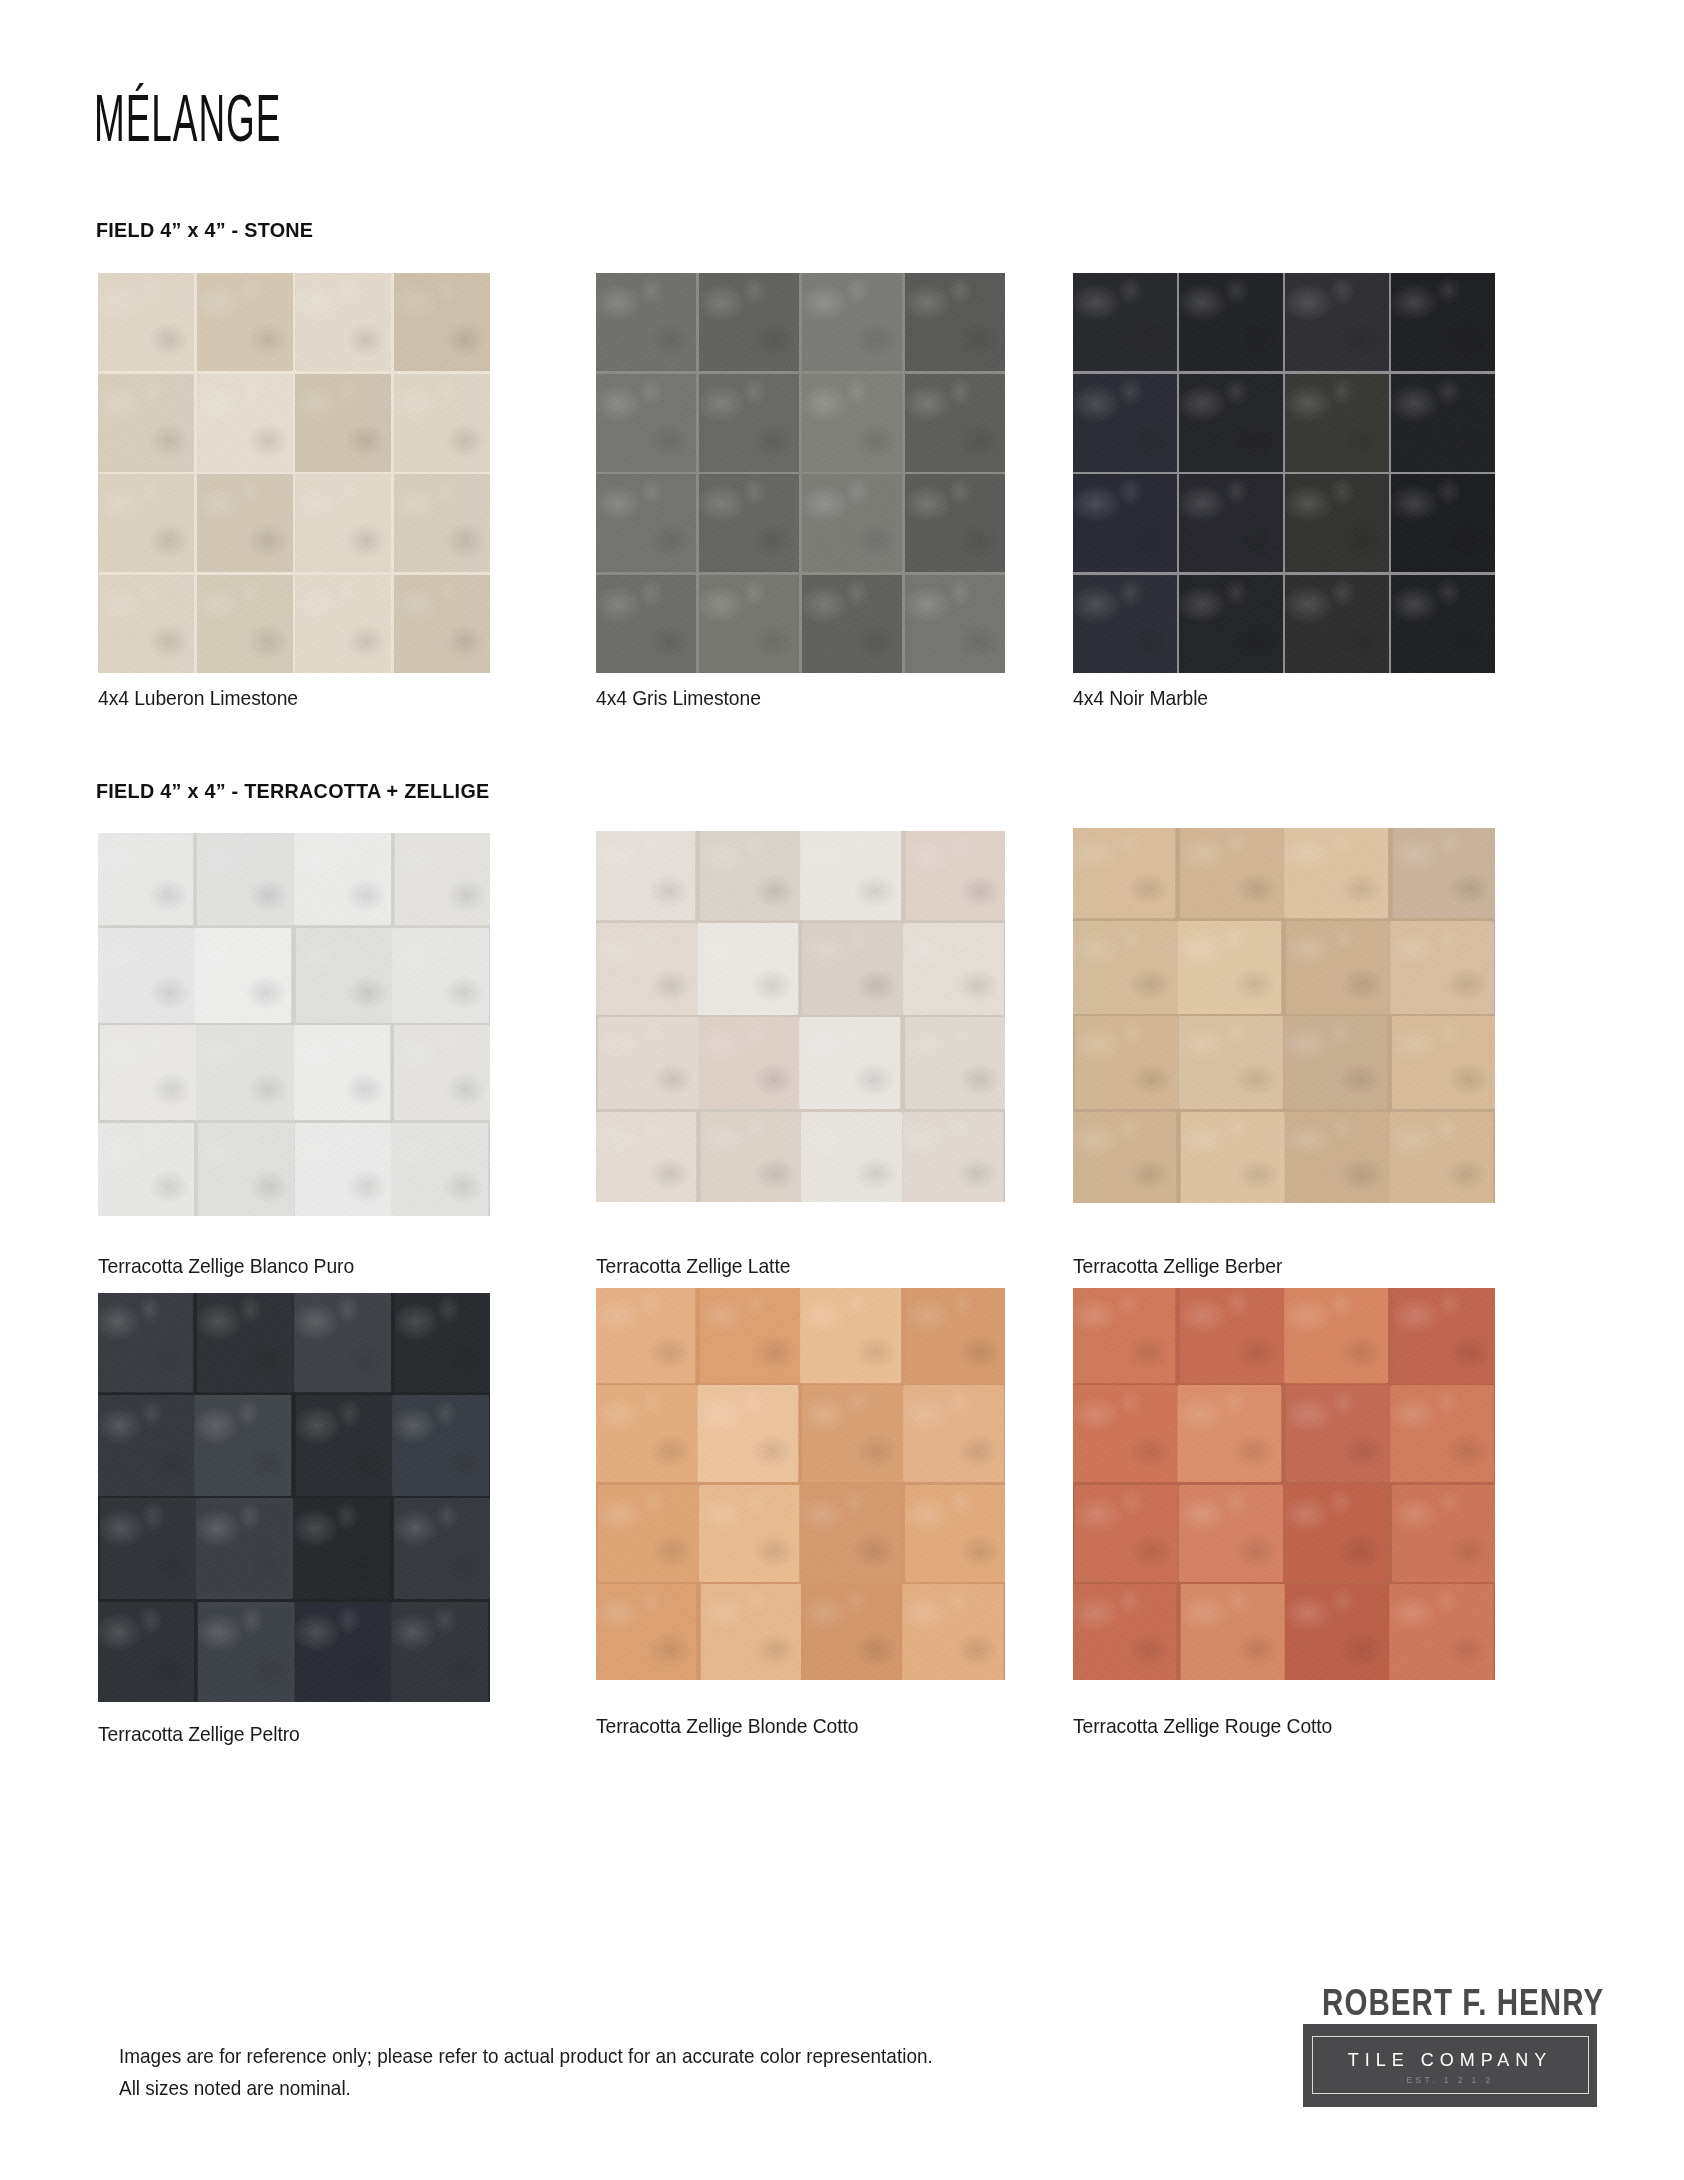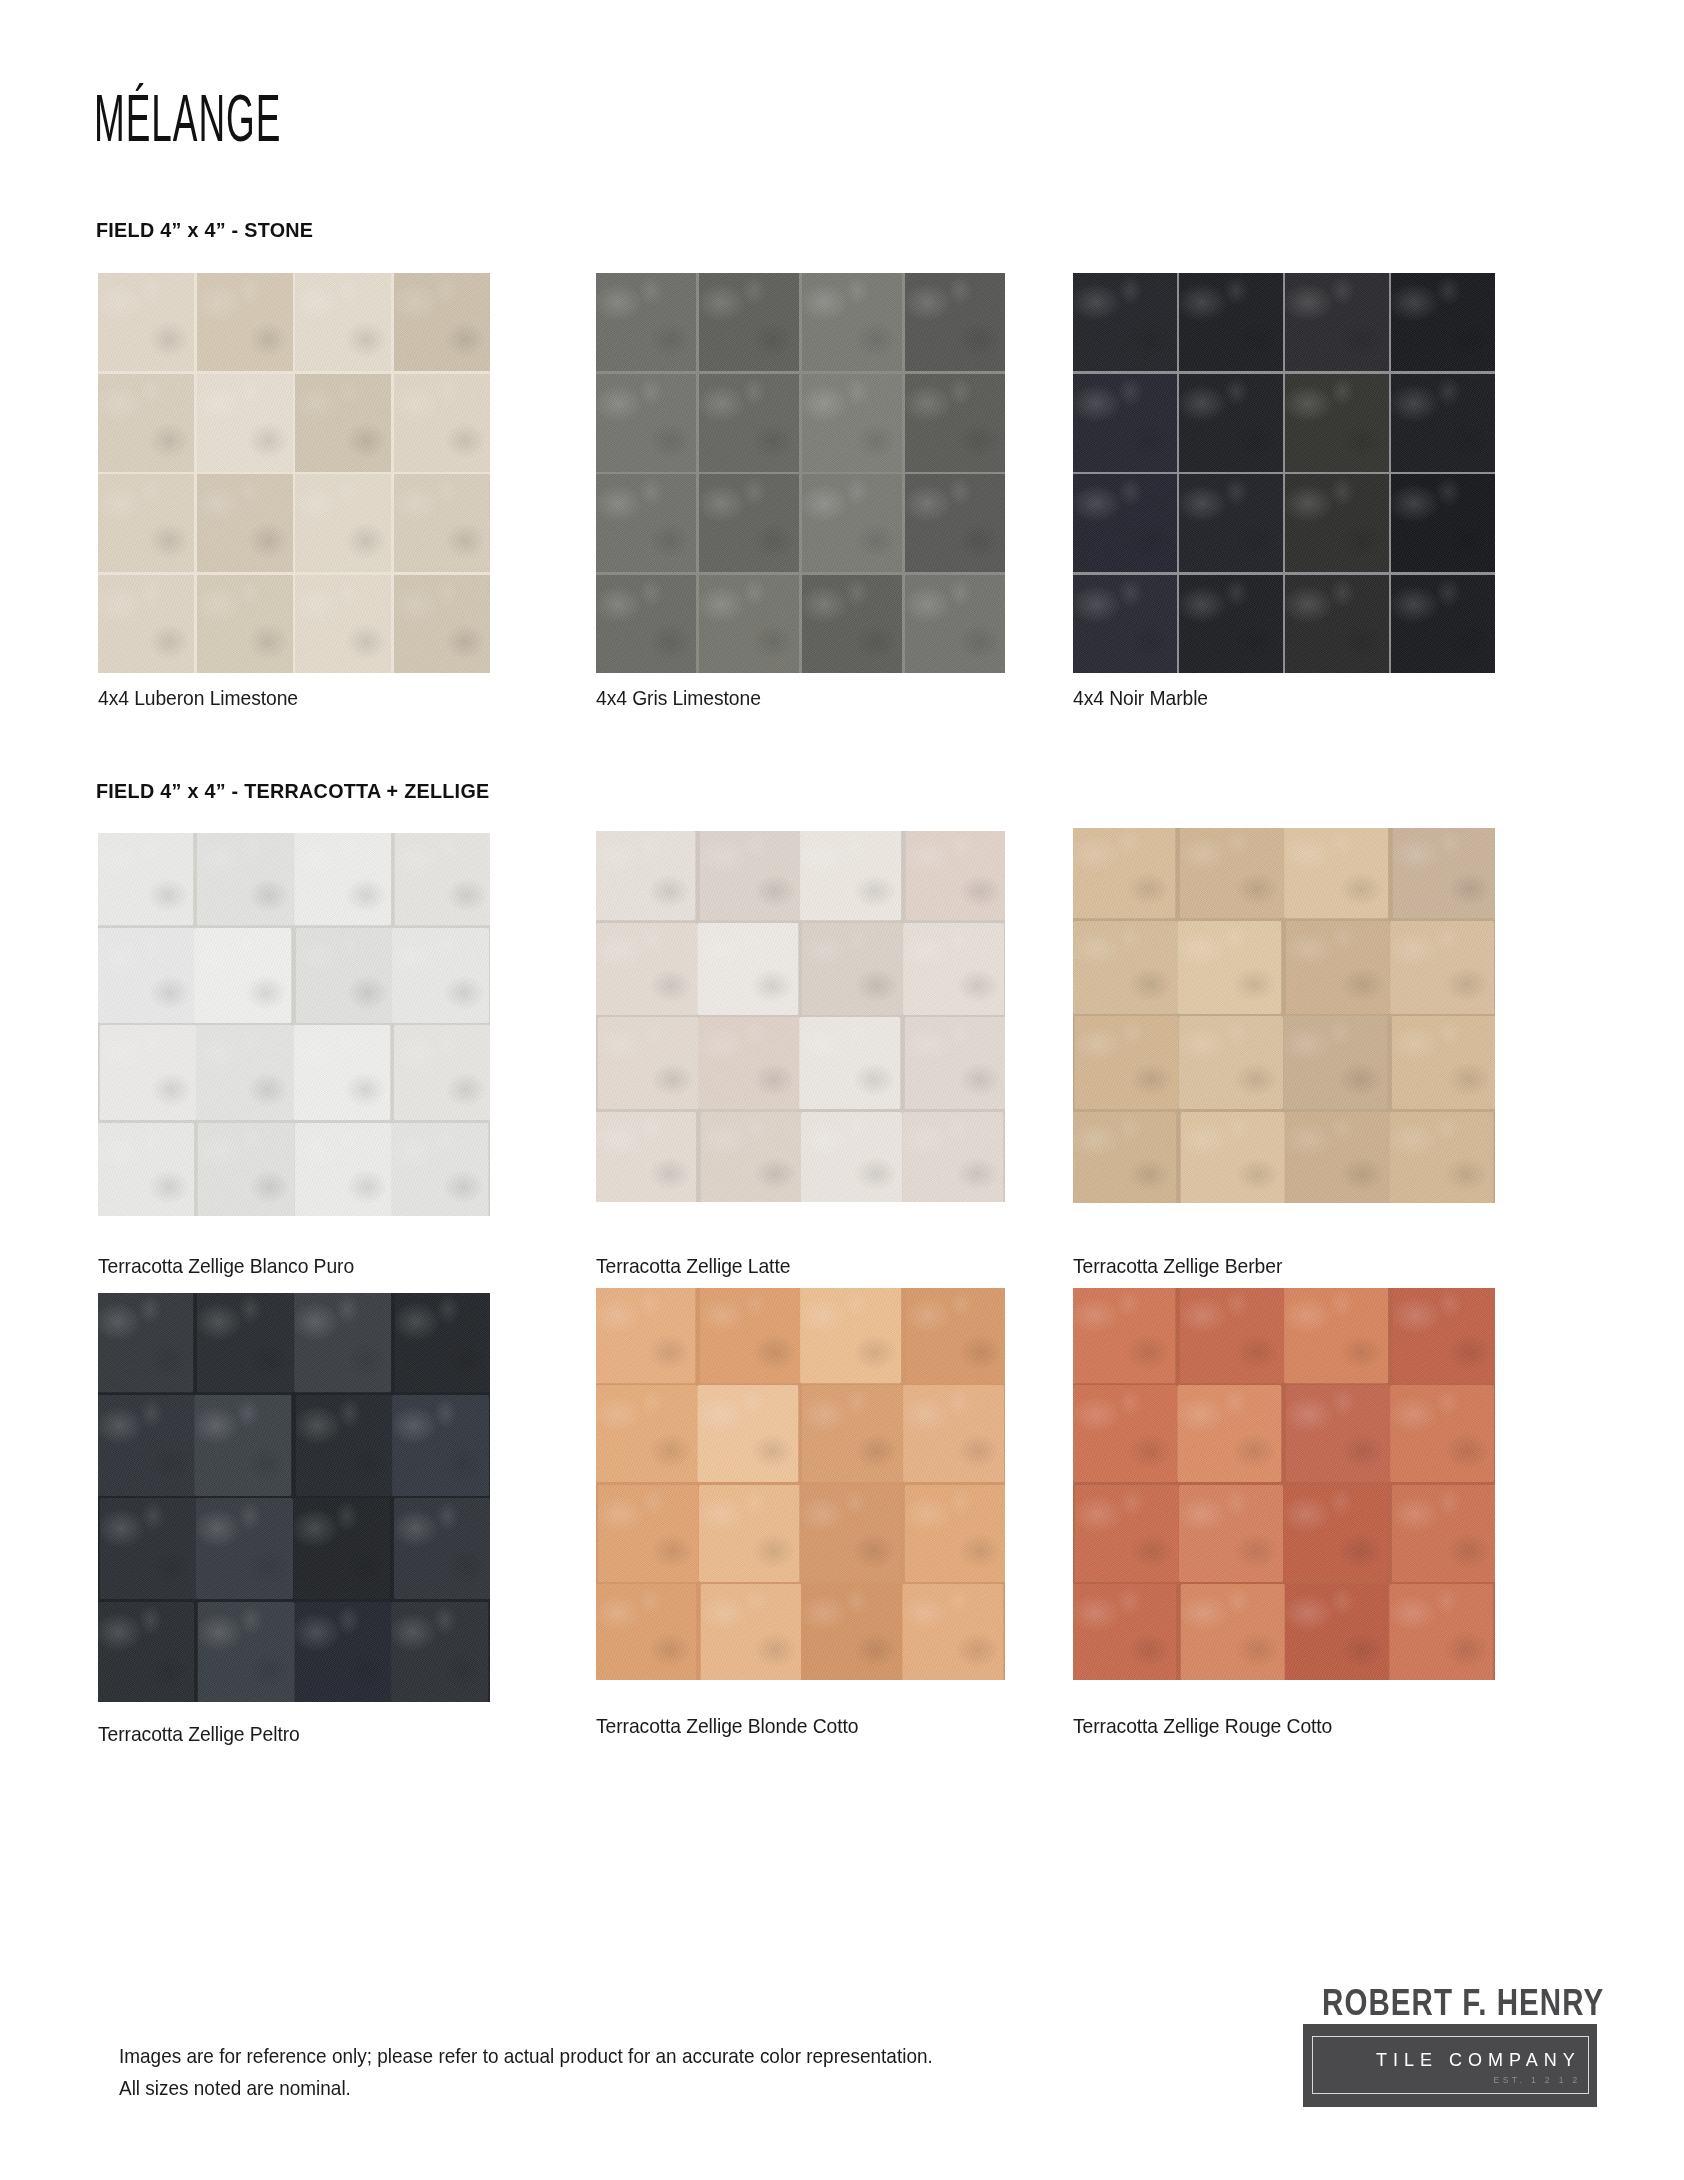--- a/index.html
+++ b/index.html
@@ -88,21 +88,21 @@
   }
   .logo-box{
     margin-top:3.4px;
     background:#4a4a4d;
     padding:12px 8.5px 13.6px 8.5px;
     position:relative;
   }
   .logo-box-inner{
     border:1.7px solid #d9d9da;
     padding:13.6px 6.8px 8.5px 6.8px;
-    text-align:right;
+    text-align:center;
   }
   .logo-tagline{
     color:#ffffff;font-size:18px;font-weight:500;letter-spacing:6px;
     white-space:nowrap;line-height:1;
   }
   .logo-est{
     color:#8d8d90;font-size:8.5px;letter-spacing:3.4px;margin-top:6.8px;
     white-space:nowrap;line-height:1;
   }
 </style>

